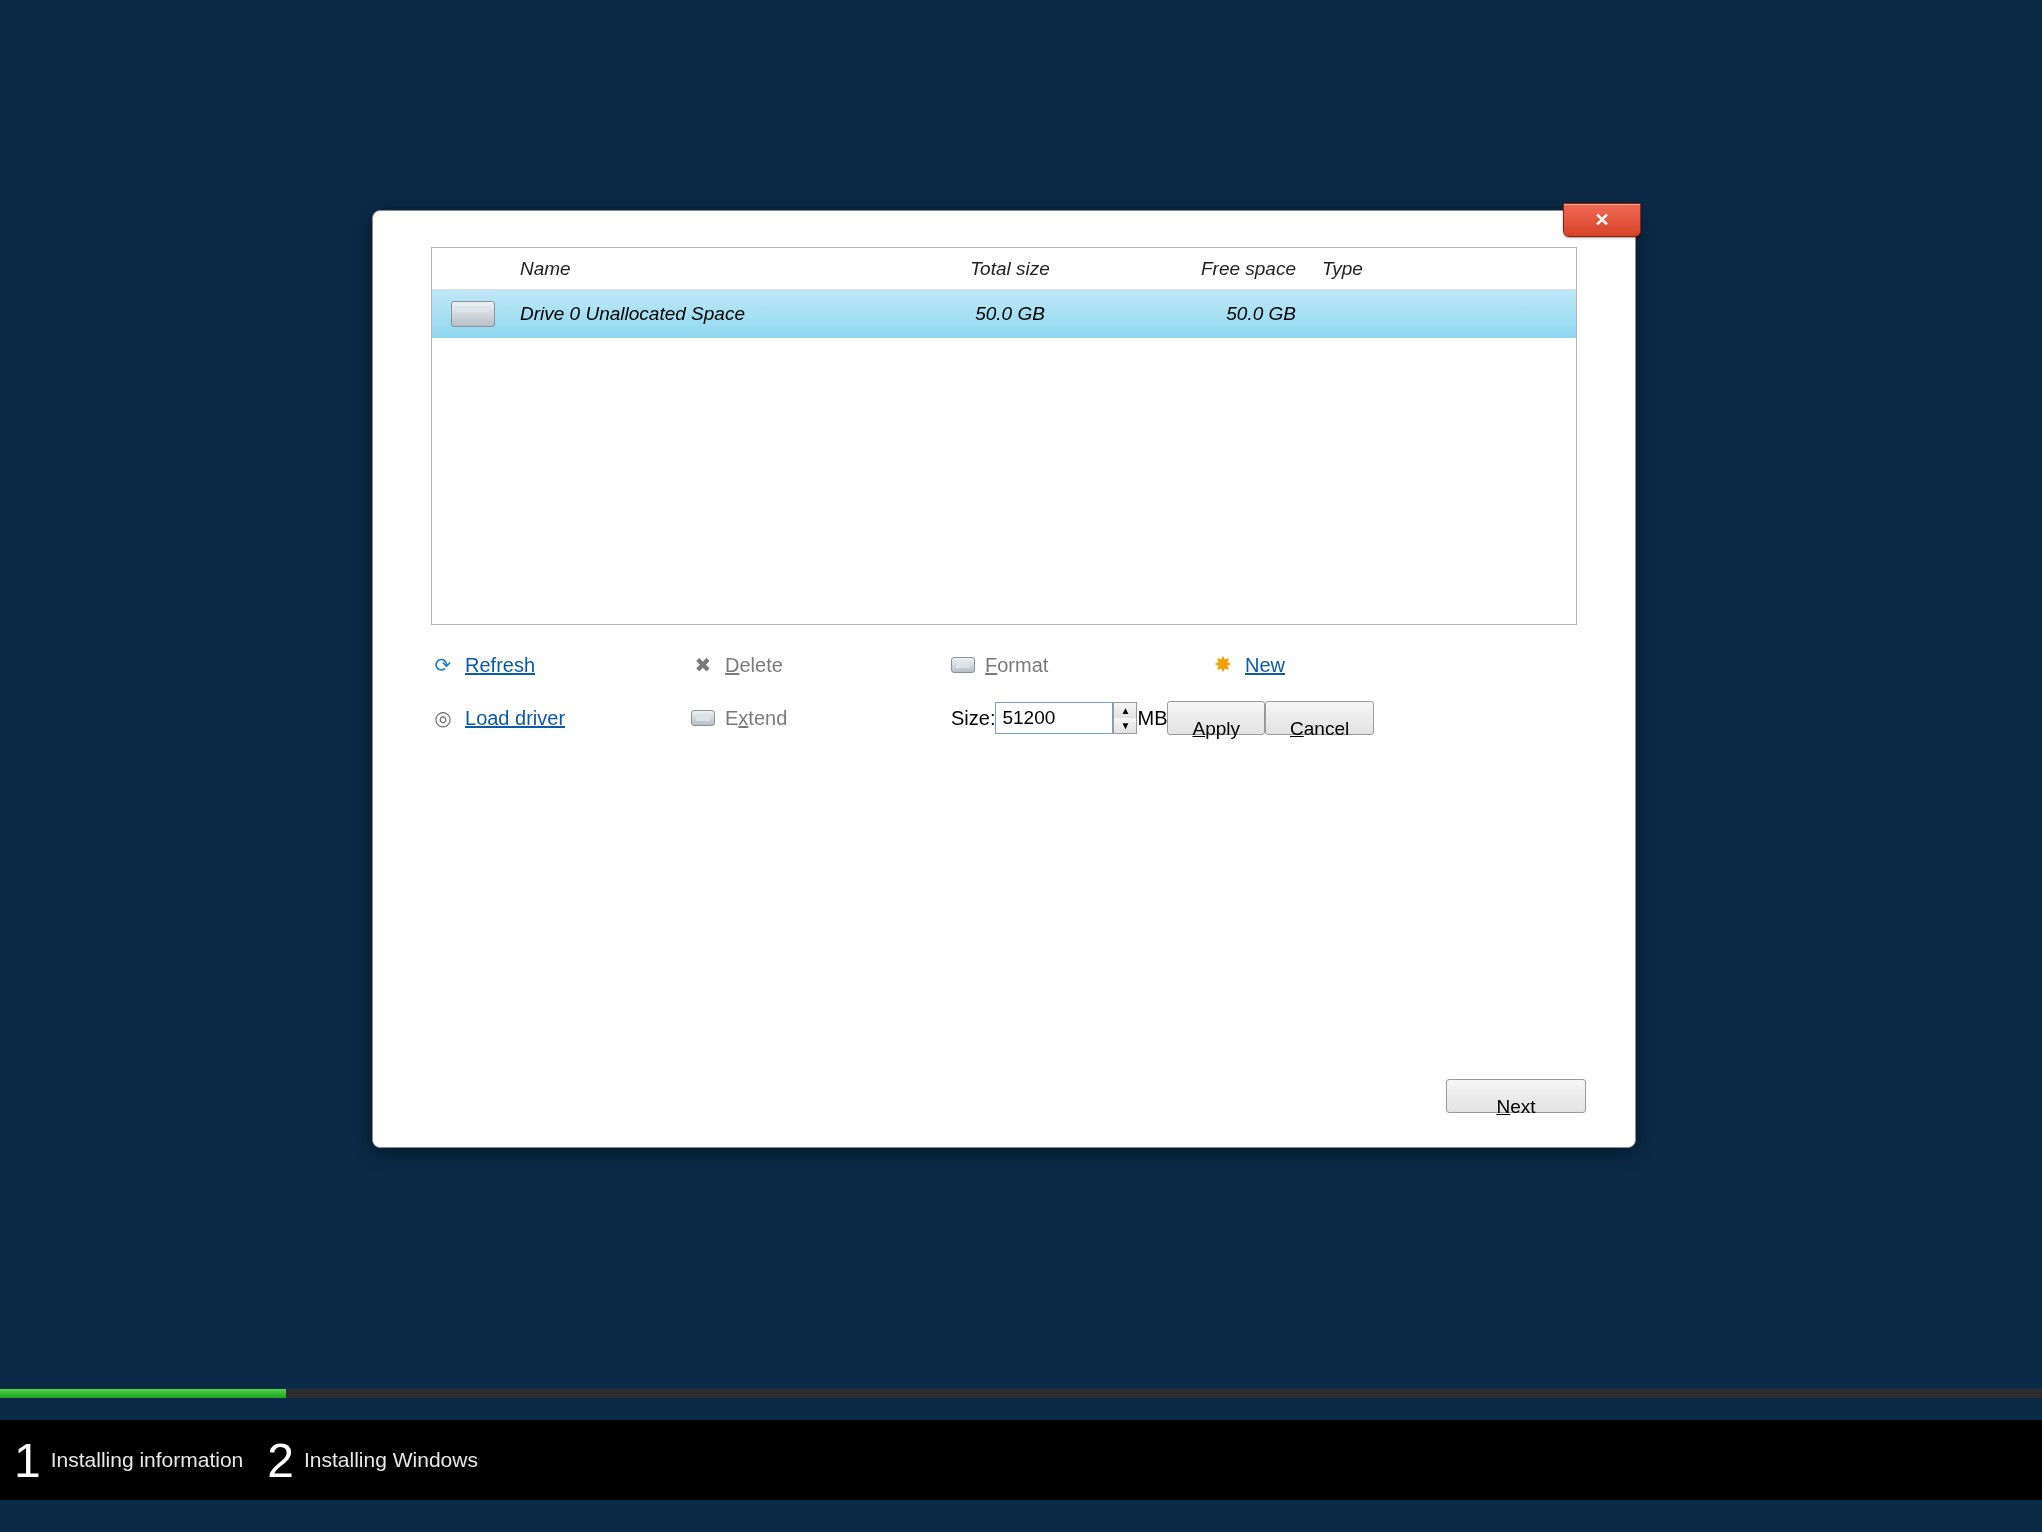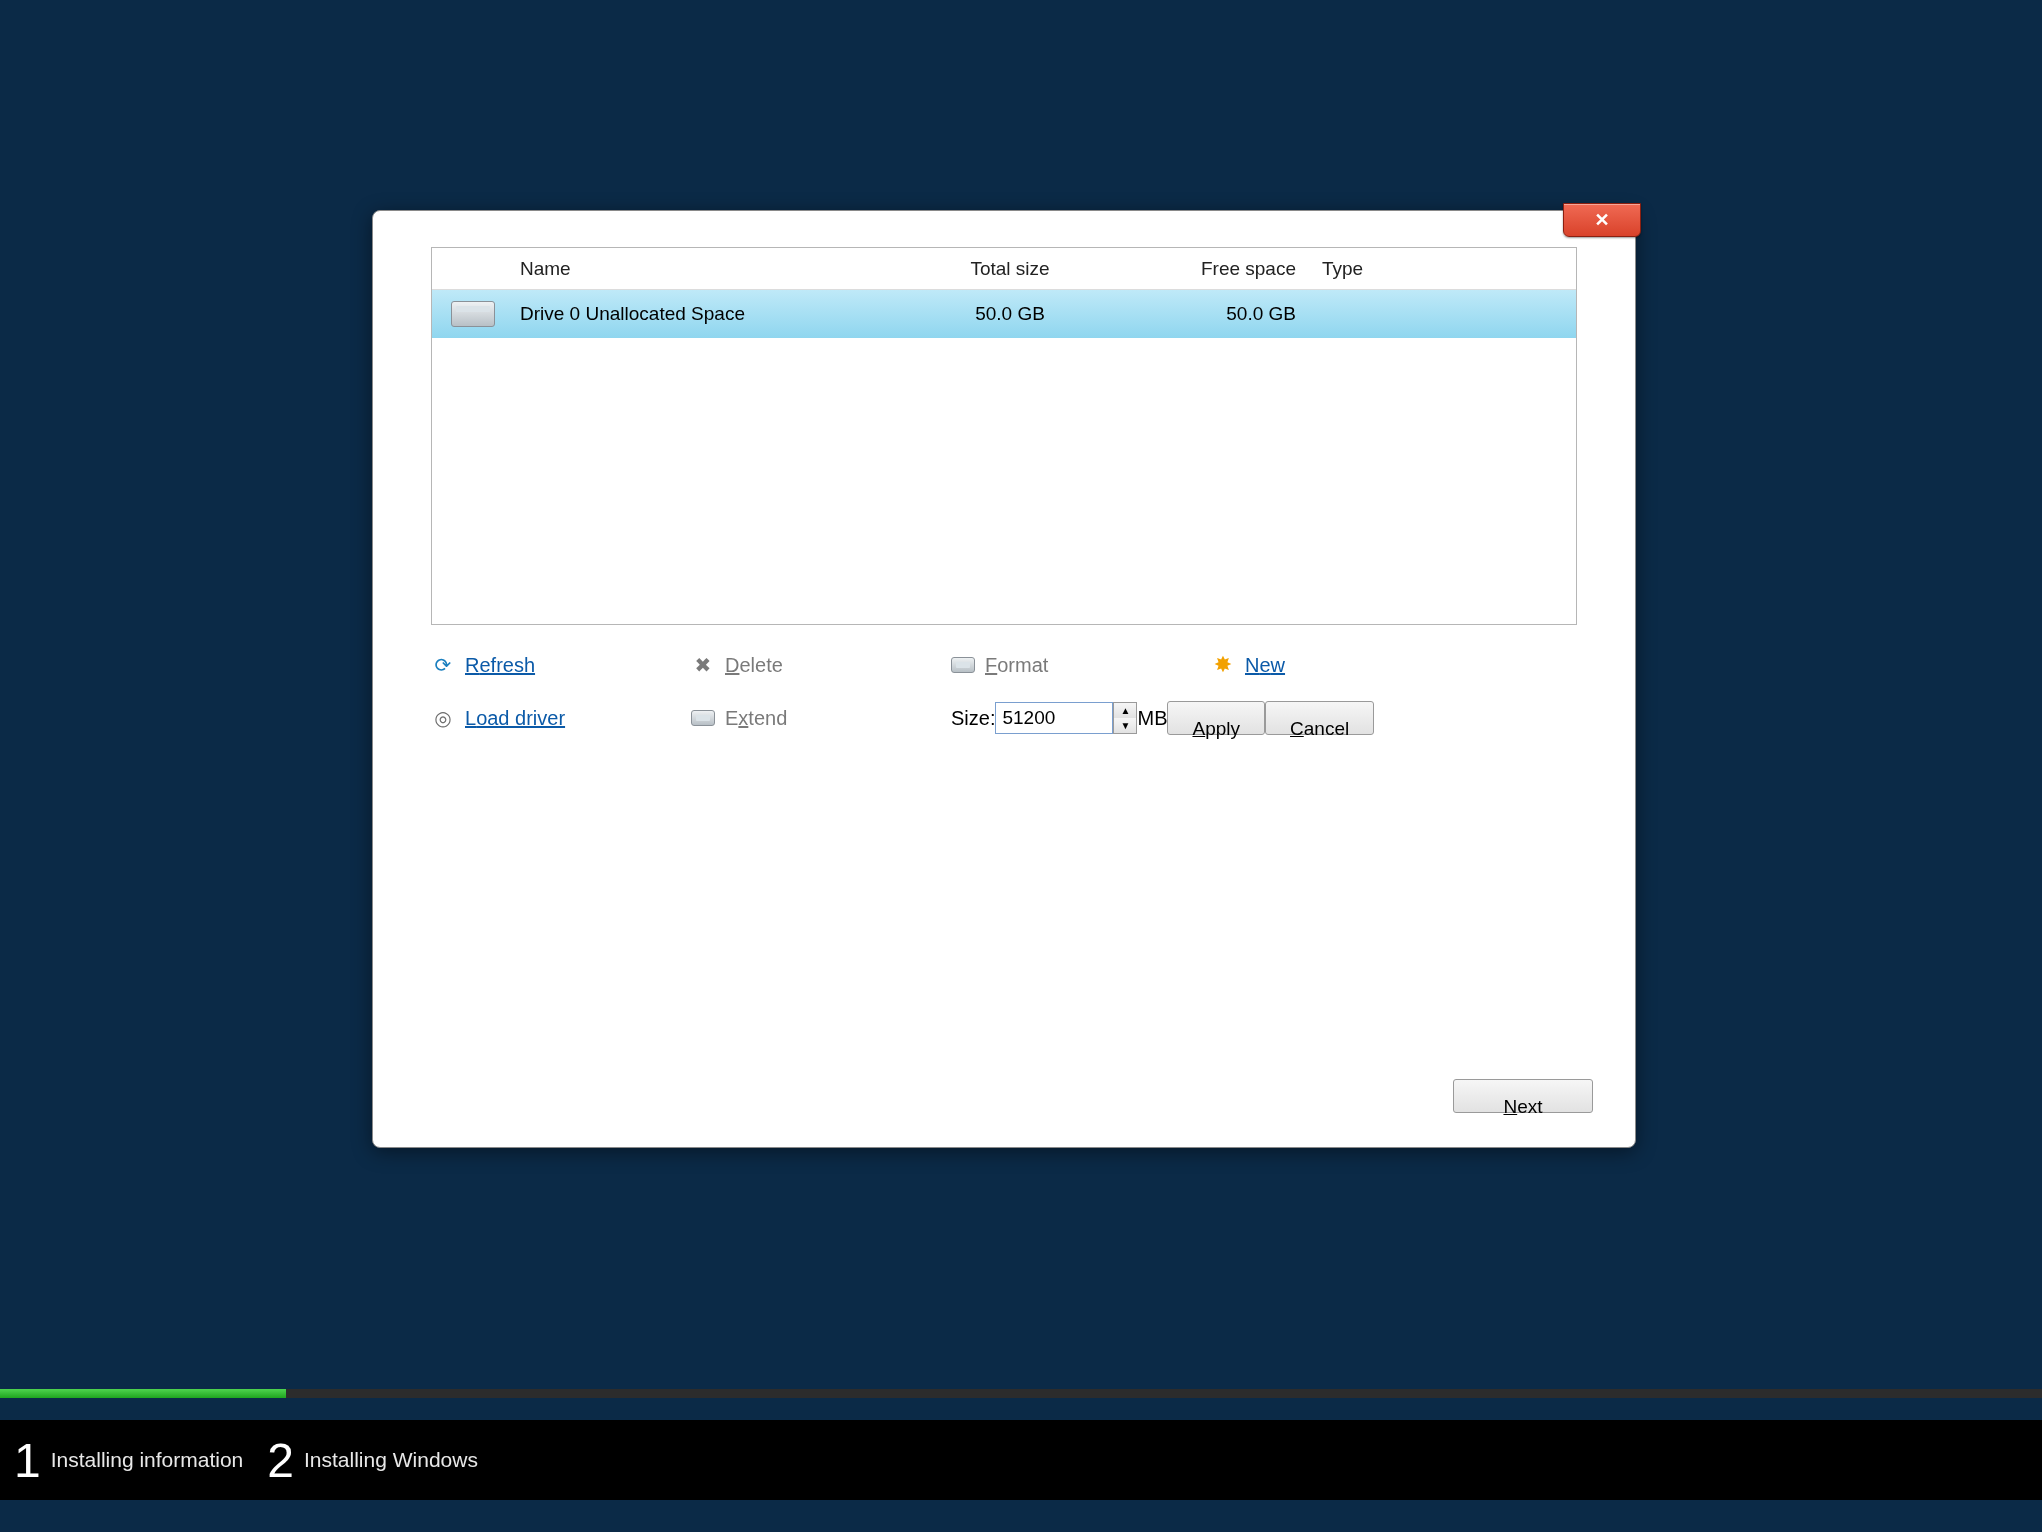--- a/index.html
+++ b/index.html
@@ -131,20 +131,21 @@
   color: #155a9c;
   font-weight: 400;
   margin-bottom: 42px;
 }
 
 
 .disk-panel {
   border: 1px solid #b6b6b6;
   height: 378px;
   background: #fff;
+  font-style: italic;
 }
 .disk-header {
   display: flex;
   height: 42px;
   align-items: center;
   font-size: 19px;
   color: #222;
   border-bottom: 1px solid #dcdcdc;
 }
 .col-icon  { width: 82px; }
@@ -221,21 +222,21 @@
   border: 1px solid #9a9a9a;
   border-radius: 3px;
   font-size: 19px;
   cursor: pointer;
 }
 .btn .ul { text-decoration: underline; }
 
 
 .next-wrap {
   position: absolute;
-  right: 42px;
+  right: 49px;
   bottom: 30px;
 }
 
 .ulchar { text-decoration: underline; }
 </style>
 </head>
 <body>
 
 <div class="wizard">
 

